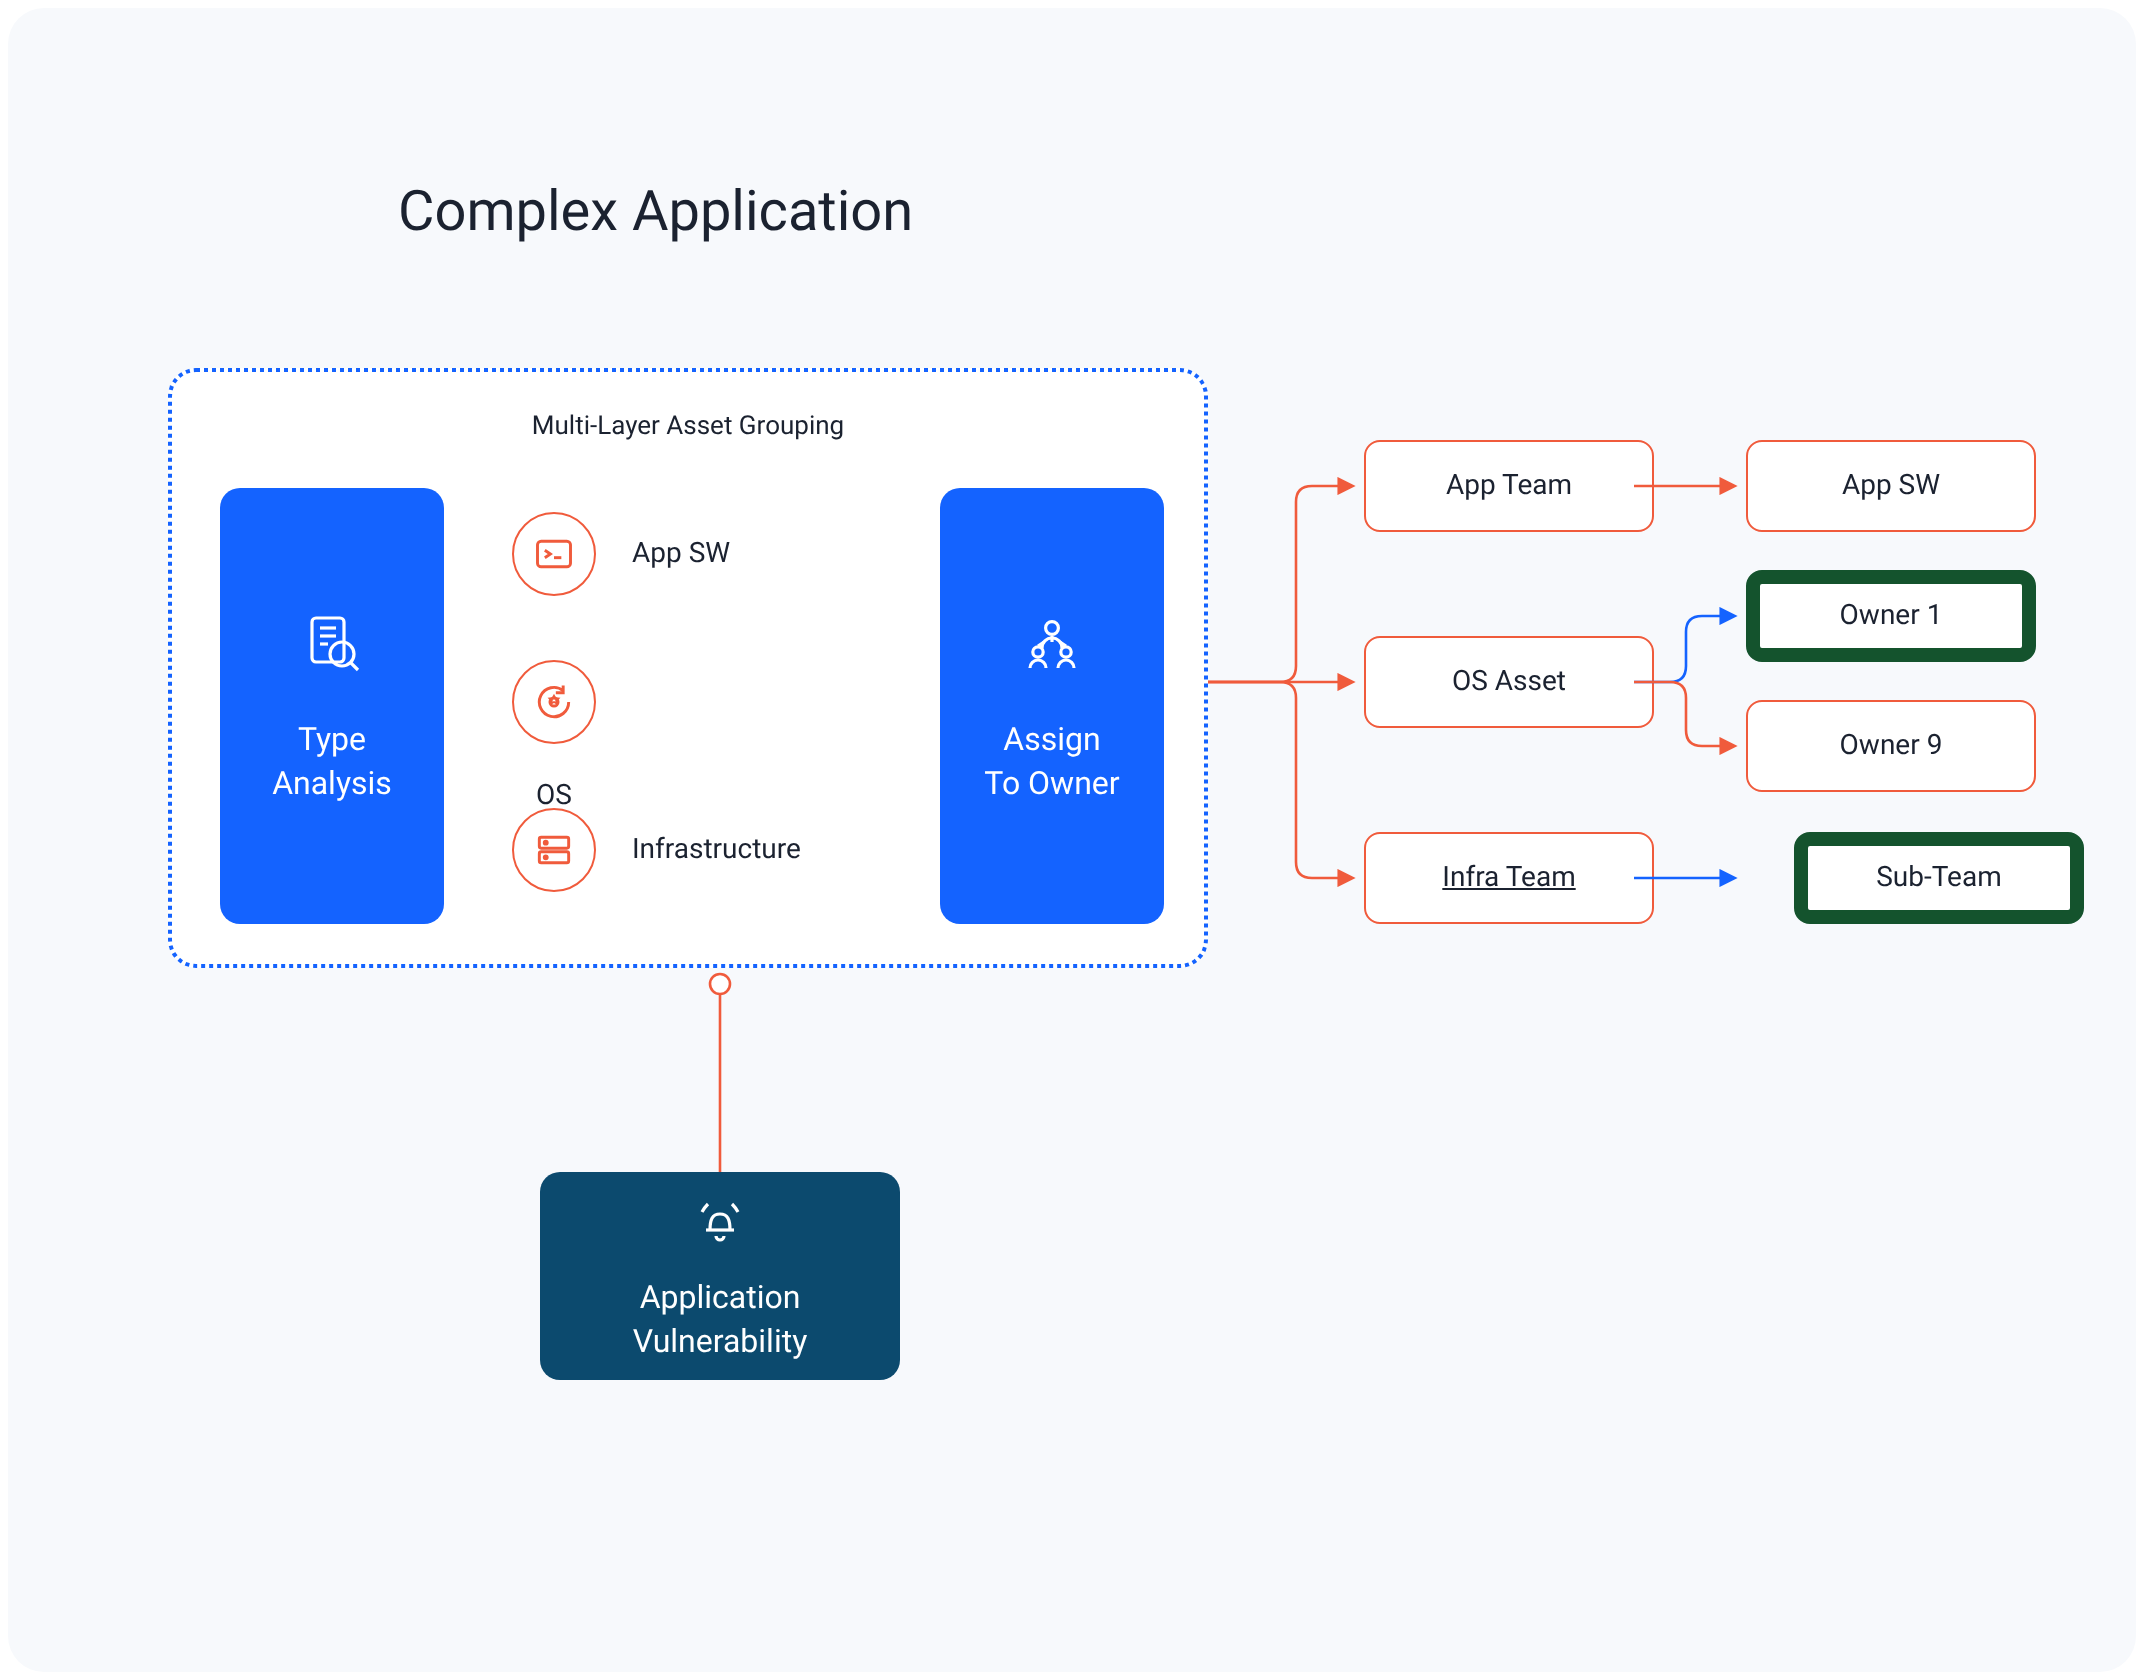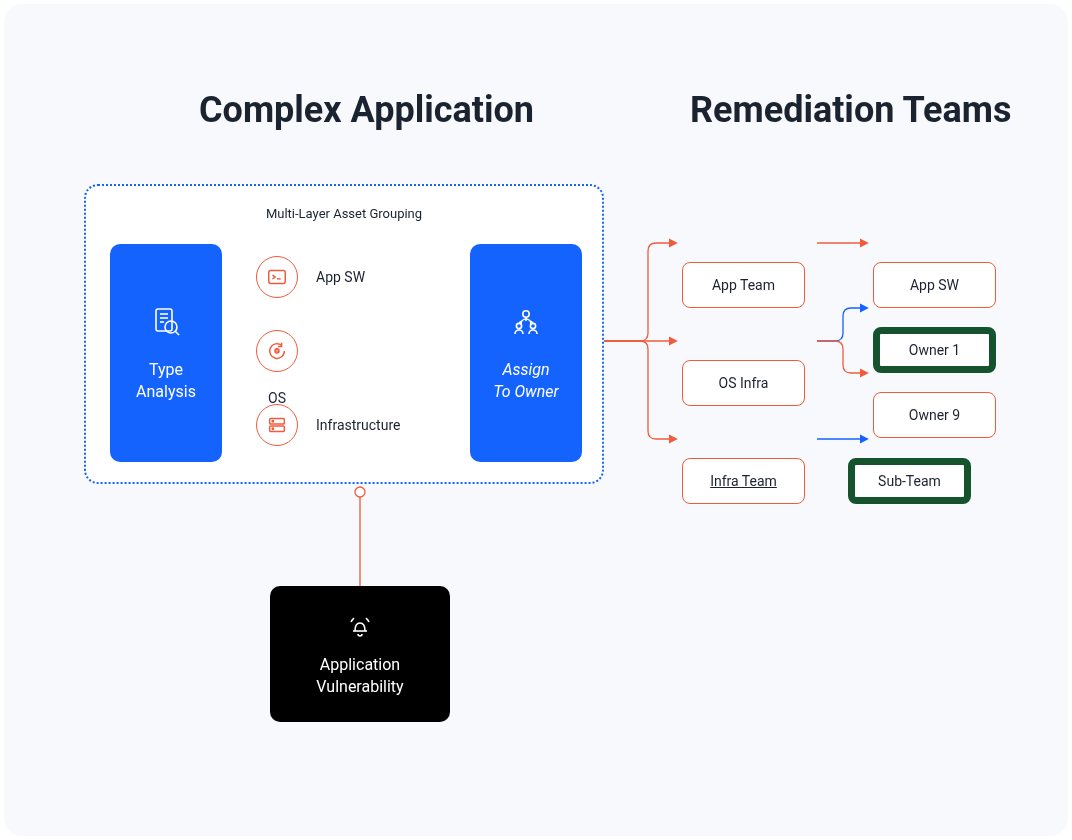--- a/index.html
+++ b/index.html
@@ -17,22 +17,22 @@
     background: #F7F9FC;
     border-radius: 18px;
     margin: 4px;
   }
   .stage {
     position: absolute;
     inset: 0;
   }
   .heading {
     position: absolute;
-    font-size: 36px;
-    font-weight: 700;
+    font-size: 28px;
+    font-weight: 400;
     color: #1b2230;
   }
   .dotted-group {
     position: absolute;
     left: 80px;
     top: 180px;
     width: 520px;
     height: 300px;
     border: 2px dotted #1463FF;
     background: #fff;
@@ -83,60 +83,58 @@
   }
   .item-label {
     font-size: 14px;
     color: #1b2230;
   }
   .vuln-card {
     position: absolute;
     left: 266px;
     top: 582px;
     width: 180px;
-    height: 136px;
-    background: #000000;
+    height: 104px;
+    background: #0c4a6e;
     border-radius: 10px;
     color: #fff;
     display: flex;
     flex-direction: column;
     align-items: center;
     justify-content: center;
     text-align: center;
     font-size: 16px;
     line-height: 1.35;
   }
   .vuln-card .icon { margin-bottom: 8px; }
 
   .team-box {
     position: absolute;
-    width: 123px;
+    width: 145px;
     height: 46px;
     border-radius: 8px;
     display: flex;
     align-items: center;
     justify-content: center;
     font-size: 14px;
     color: #1b2230;
     background: #fff;
-    margin-top: 42px;
   }
   .border-red { border: 1px solid #F05B3C; }
   .border-blue { border: 7px solid #14532d; }
 
   svg.wire { position: absolute; overflow: visible; pointer-events: none; }
 </style>
 </head>
 <body>
 
 <div class="canvas">
   <div class="stage">
 
     <div class="heading" style="left:195px; top:85px;">Complex Application</div>
-    <div class="heading" style="left:686px; top:85px;">Remediation Teams</div>
 
     <div class="dotted-group">
       <div class="group-title">Multi-Layer Asset Grouping</div>
 
       <div class="blue-card" style="left:24px; top:58px; height:218px;">
         <span class="icon">
           <svg width="36" height="36" viewBox="0 0 36 36" fill="none" stroke="#fff" stroke-width="1.6">
             <rect x="8" y="5" width="16" height="22" rx="2"></rect>
             <line x1="12" y1="10" x2="20" y2="10"></line>
             <line x1="12" y1="14" x2="20" y2="14"></line>
@@ -191,21 +189,21 @@
             <path d="M13 20c0-2.8 2.2-5 5-5s5 2.2 5 5"></path>
             <circle cx="11" cy="22" r="2.6"></circle>
             <path d="M7 30c0-2.2 1.8-4 4-4s4 1.8 4 4"></path>
             <circle cx="25" cy="22" r="2.6"></circle>
             <path d="M21 30c0-2.2 1.8-4 4-4s4 1.8 4 4"></path>
             <line x1="18" y1="14" x2="18" y2="17"></line>
             <line x1="14" y1="17" x2="11" y2="19"></line>
             <line x1="22" y1="17" x2="25" y2="19"></line>
           </svg>
         </span>
-        <span style="white-space:pre-line;font-style:italic;">Assign
+        <span style="white-space:pre-line;">Assign
 To Owner</span>
       </div>
     </div>
 
     <svg class="wire" style="left:350px; top:480px;" width="12" height="110">
       <line x1="6" y1="12" x2="6" y2="102" stroke="#F05B3C" stroke-width="1.3"></line>
       <circle cx="6" cy="8" r="5" fill="#fff" stroke="#F05B3C" stroke-width="1.3"></circle>
     </svg>
 
     <div class="vuln-card">
@@ -219,36 +217,36 @@
         </svg>
       </span>
       <span style="white-space:pre-line;">Application
 Vulnerability</span>
     </div>
 
     <div class="team-box border-red" style="left:678px; top:216px;">
         <span>App Team</span>
       </div>
     <div class="team-box border-red" style="left:678px; top:314px;">
-        <span>OS Infra</span>
+        <span>OS Asset</span>
       </div>
     <div class="team-box border-red" style="left:678px; top:412px;text-decoration:underline;">
         <span>Infra Team</span>
       </div>
 
     <div class="team-box border-red" style="left:869px; top:216px;">
         <span>App SW</span>
       </div>
     <div class="team-box border-blue" style="left:869px; top:281px;">
         <span>Owner 1</span>
       </div>
     <div class="team-box border-red" style="left:869px; top:346px;">
         <span>Owner 9</span>
       </div>
-    <div class="team-box border-blue" style="left:844px; top:412px;">
+    <div class="team-box border-blue" style="left:893px; top:412px;">
         <span>Sub-Team</span>
       </div>
 
     <svg class="wire" style="left:0; top:0;" width="1072" height="840">
       <defs>
         <marker id="ar" viewBox="0 0 10 10" refX="8" refY="5" markerWidth="7" markerHeight="7" orient="auto-start-reverse">
           <path d="M0 0 L10 5 L0 10 z" fill="#F05B3C"></path>
         </marker>
         <marker id="ab" viewBox="0 0 10 10" refX="8" refY="5" markerWidth="7" markerHeight="7" orient="auto-start-reverse">
           <path d="M0 0 L10 5 L0 10 z" fill="#1463FF"></path>

